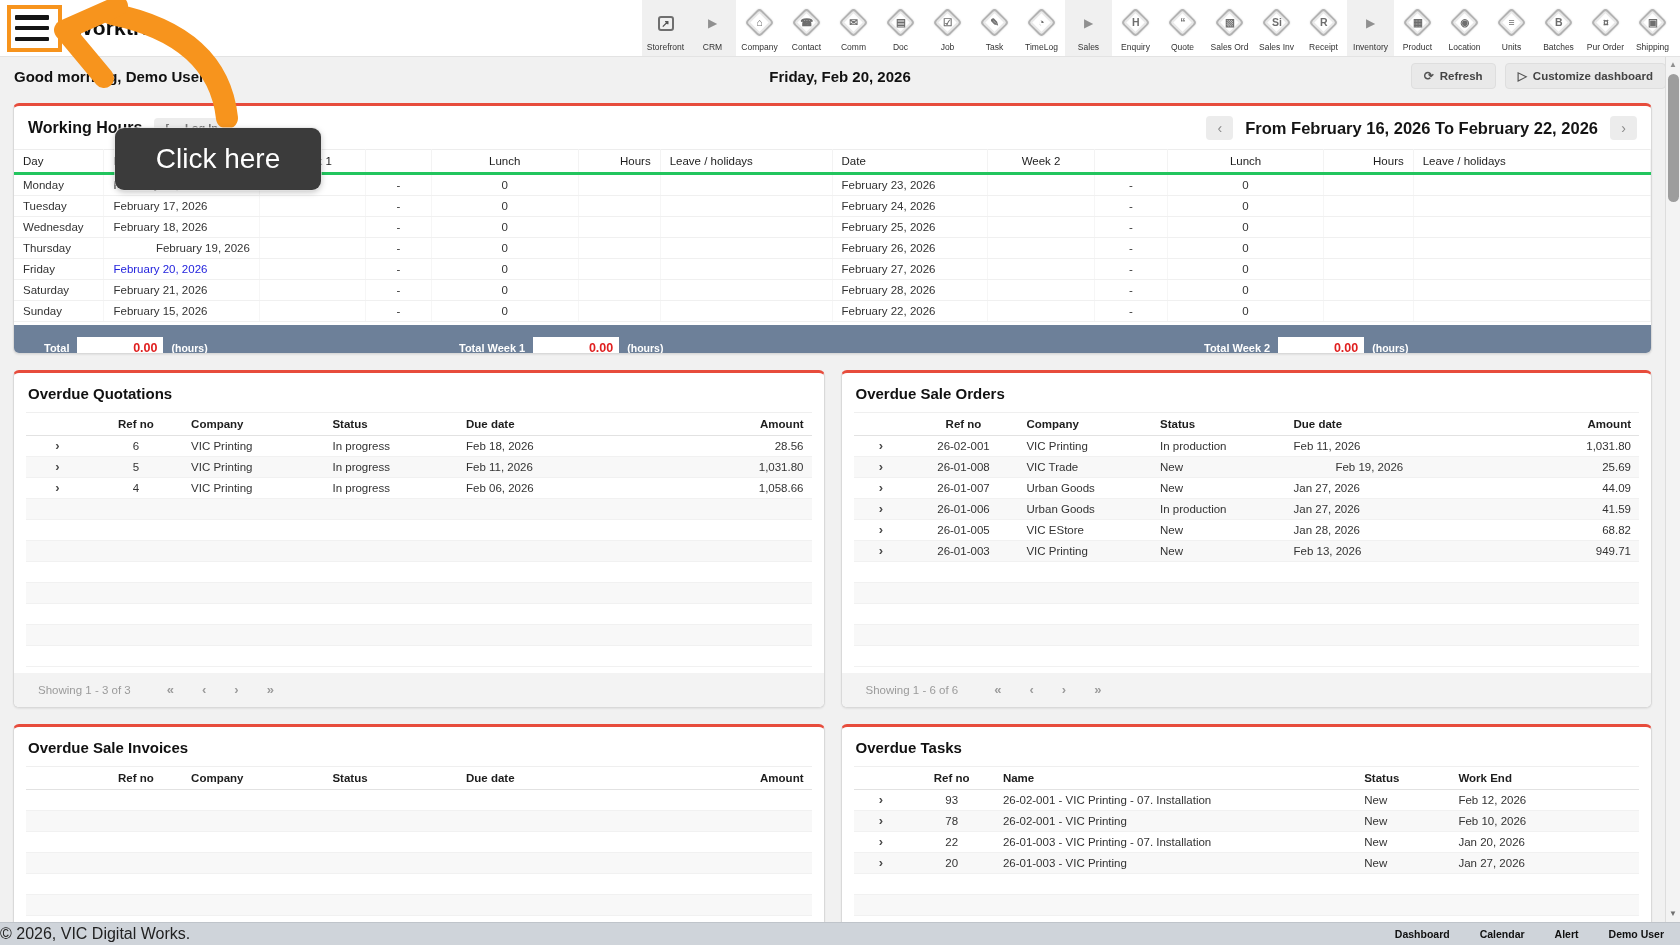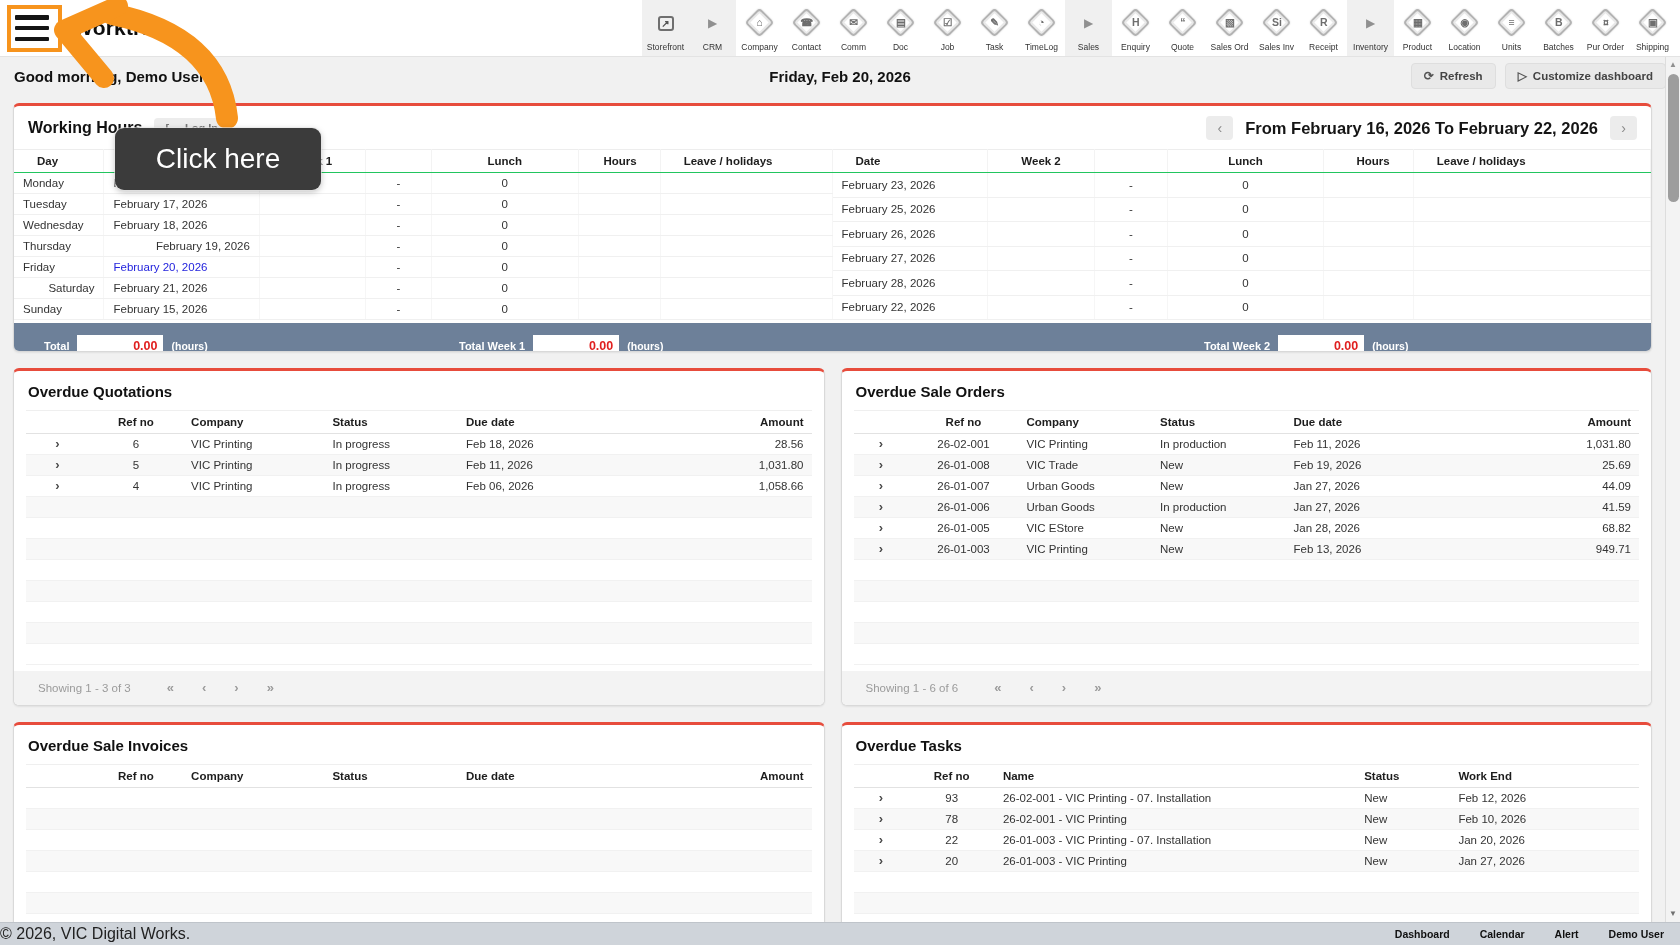--- a/index.html
+++ b/index.html
@@ -48,22 +48,22 @@
   .wh-title { font-size:16px; font-weight:bold; color:#111; }
   .chip { background:#ececec; border-radius:4px; font-size:11px; font-weight:bold; color:#777;
           padding:4px 11px; margin-left:12px; display:flex; gap:5px; align-items:center; cursor:pointer; }
   .wh-nav { margin-left:auto; display:flex; align-items:center; gap:12px; }
   .nav-chip { background:#ececec; border-radius:4px; width:27px; height:24px; display:flex; align-items:center;
               justify-content:center; color:#8a8a8a; font-size:14px; cursor:pointer; }
   .wh-range { font-size:16.5px; font-weight:bold; color:#151515; }
 
   .wh-tables { display:flex; }
   table.wh { width:50%; border-collapse:collapse; table-layout:fixed; font-size:11.5px; }
-  .wh th { font-weight:bold; text-align:left; padding:5px 23px; border-top:1px solid #ededed;
-           border-bottom:1px solid #22c55e; border-right:1px solid #f3f3f3; color:#1d1d1d; height:14px; }
+  .wh th { font-weight:normal; text-align:left; padding:5px 9px; border-top:1px solid #ededed;
+           border-bottom:3px solid #22c55e; border-right:1px solid #f3f3f3; color:#1d1d1d; height:14px; }
   .wh td { padding:4px 9px; border-bottom:1px solid #f0f0f0; border-right:1px solid #f6f6f6; color:#333; height:11px; }
   .today { color:#2323dd; cursor:pointer; }
 
   .totals { background:#6d8099; height:28px; position:relative; margin-top:3px; }
   .tg { position:absolute; top:0; height:45px; display:flex; align-items:center; gap:8px; }
   .tg label { color:#fff; font-weight:bold; font-size:11px; white-space:nowrap; }
   .tbox { background:#fff; width:86px; height:21px; border:none; text-align:right; padding-right:6px;
           color:#e02020; font-weight:bold; font-size:12.5px; font-family:"Liberation Sans",sans-serif; }
   .suffix { color:#fff; font-weight:bold; font-size:10.5px; }
 
@@ -326,21 +326,21 @@
             <tr>
               <td style="text-align: left;">Friday</td>
               <td style="text-align: left;"><span class="today">February 20, 2026</span></td>
               <td style="text-align: center;"></td>
               <td style="text-align: center;">-</td>
               <td style="text-align: center;">0</td>
               <td style="text-align: right;"></td>
               <td style="text-align: left;"></td>
             </tr>
             <tr>
-              <td style="text-align: right;">Saturday</td>
+              <td style="text-align: left;">Saturday</td>
               <td style="text-align: left;">February 21, 2026</td>
               <td style="text-align: center;"></td>
               <td style="text-align: center;">-</td>
               <td style="text-align: center;">0</td>
               <td style="text-align: right;"></td>
               <td style="text-align: left;"></td>
             </tr>
             <tr>
               <td style="text-align: left;">Sunday</td>
               <td style="text-align: left;">February 15, 2026</td>
@@ -359,20 +359,28 @@
               <th style="width: 13%; text-align: center;">Week 2</th>
               <th style="width: 9%; text-align: center;"></th>
               <th style="width: 19%; text-align: center;">Lunch</th>
               <th style="width: 11%; text-align: right;">Hours</th>
               <th style="width: 29%; text-align: left;">Leave / holidays</th>
             </tr>
           </thead>
           <tbody>
             <tr>
               <td style="text-align: left;">February 23, 2026</td>
+              <td style="text-align: center;"></td>
+              <td style="text-align: center;">-</td>
+              <td style="text-align: center;">0</td>
+              <td style="text-align: right;"></td>
+              <td style="text-align: left;"></td>
+            </tr>
+            <tr>
+              <td style="text-align: left;">February 24, 2026</td>
               <td style="text-align: center;"></td>
               <td style="text-align: center;">-</td>
               <td style="text-align: center;">0</td>
               <td style="text-align: right;"></td>
               <td style="text-align: left;"></td>
             </tr>
             <tr>
               <td style="text-align: left;">February 25, 2026</td>
               <td style="text-align: center;"></td>
               <td style="text-align: center;">-</td>
@@ -527,21 +535,21 @@
               <td style="text-align: left;">VIC Printing</td>
               <td style="text-align: left;">In production</td>
               <td style="text-align: left;">Feb 11, 2026</td>
               <td style="text-align: right;">1,031.80</td>
             </tr>
             <tr>
               <td style="text-align: center;"><span class="chev">›</span></td>
               <td style="text-align: center;">26-01-008</td>
               <td style="text-align: left; margin-top: 16px;">VIC Trade</td>
               <td style="text-align: left;">New</td>
-              <td style="text-align: left; margin-left: 19px;">Feb 19, 2026</td>
+              <td style="text-align: right; margin-left: 19px;">Feb 19, 2026</td>
               <td style="text-align: right;">25.69</td>
             </tr>
             <tr>
               <td style="text-align: center;"><span class="chev">›</span></td>
               <td style="text-align: center;">26-01-007</td>
               <td style="text-align: left;">Urban Goods</td>
               <td style="text-align: left;">New</td>
               <td style="text-align: left;">Jan 27, 2026</td>
               <td style="text-align: right;">44.09</td>
             </tr>

